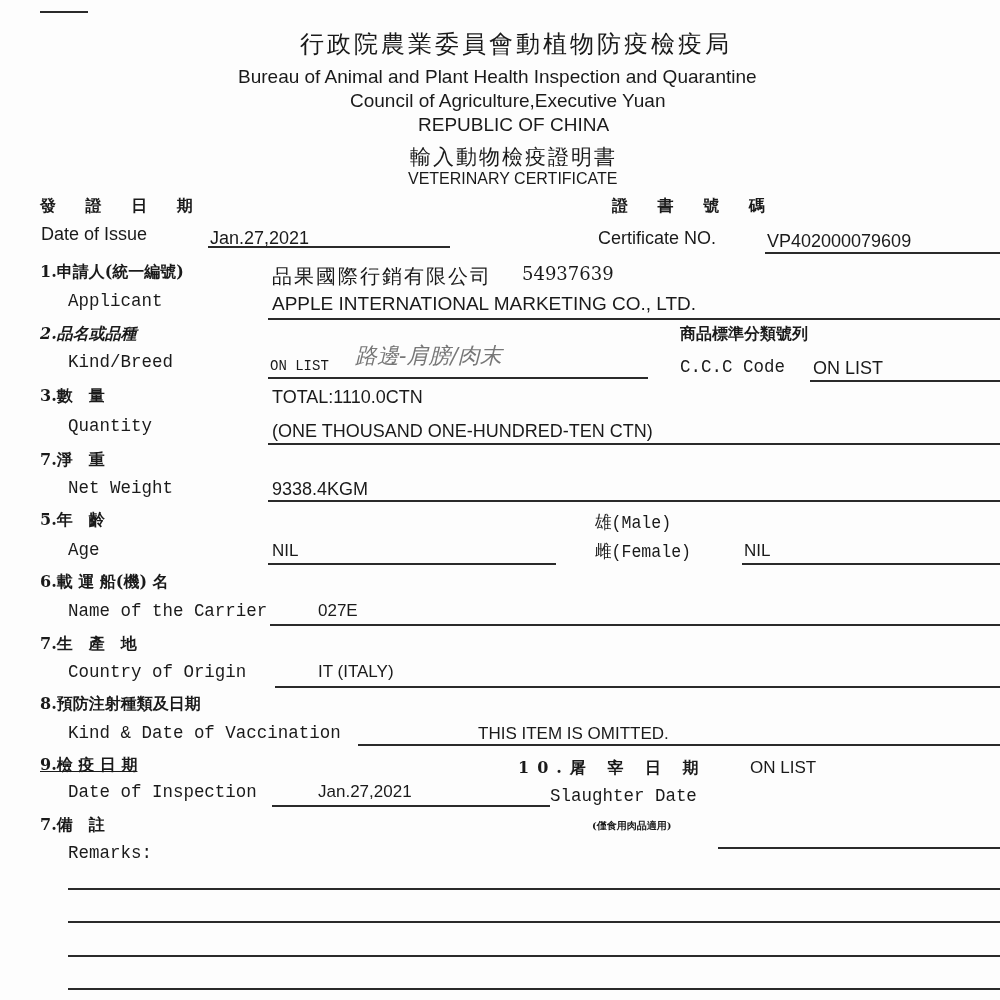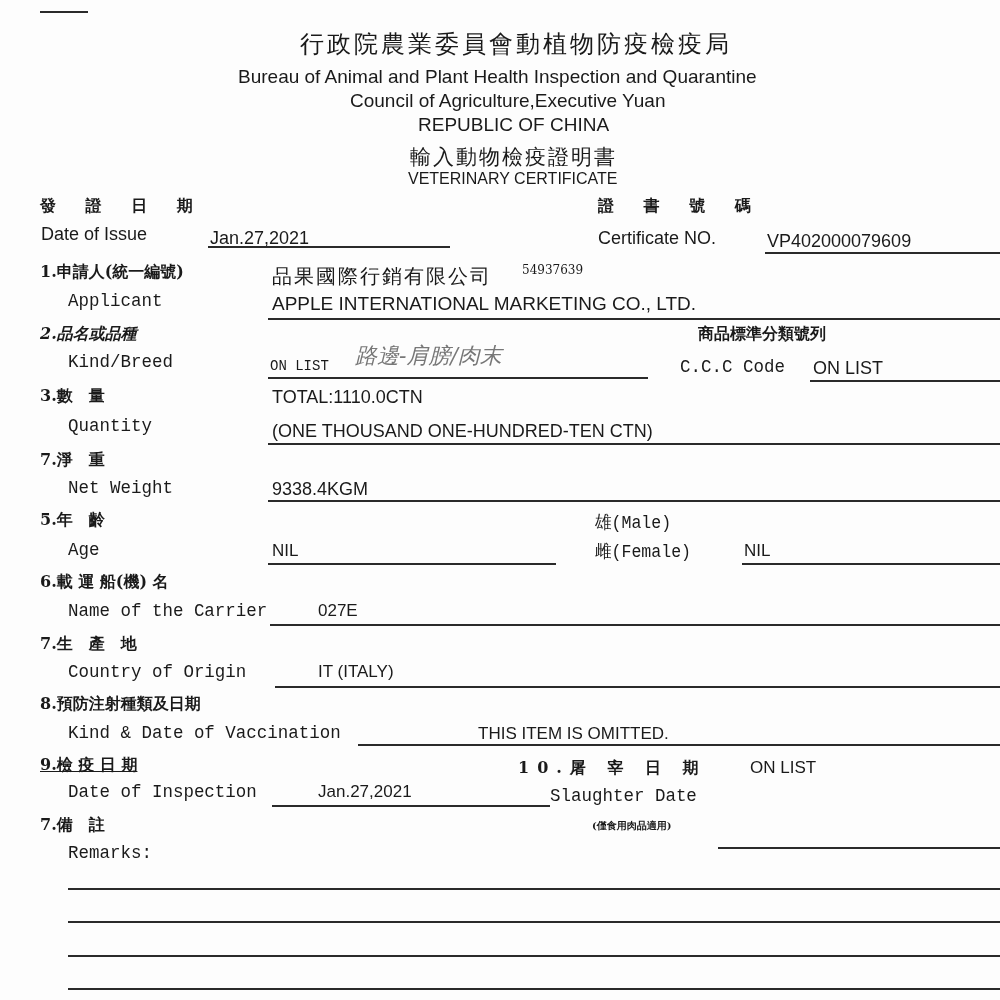--- a/index.html
+++ b/index.html
@@ -25,38 +25,38 @@
 <div class="abs sans" style="left:350px;top:90px;font-size:19px;">Council of Agriculture,Executive Yuan</div>
 <div class="abs sans" style="left:418px;top:114px;font-size:19px;">REPUBLIC OF CHINA</div>
 <div class="abs cjk" style="left:410px;top:143px;font-size:21px;font-weight:normal;">輸入動物檢疫證明書</div>
 <div class="abs sans" style="left:408px;top:170px;font-size:16px;">VETERINARY CERTIFICATE</div>
 
 <div class="abs lbl-cn" style="left:40px;top:196px;letter-spacing:12px;">發 證 日 期</div>
 <div class="abs sans" style="left:41px;top:224px;font-size:18px;">Date of Issue</div>
 <div class="abs val" style="left:210px;top:228px;">Jan.27,2021</div>
 <div class="line" style="left:208px;top:246px;width:242px;"></div>
 
-<div class="abs lbl-cn" style="left:598px;top:196px;letter-spacing:12px;">證 書 號 碼</div>
+<div class="abs lbl-cn" style="left:612px;top:196px;letter-spacing:12px;">證 書 號 碼</div>
 <div class="abs sans" style="left:598px;top:228px;font-size:18px;">Certificate NO.</div>
 <div class="abs val" style="left:767px;top:231px;">VP402000079609</div>
 <div class="line" style="left:765px;top:252px;width:235px;"></div>
 
 <div class="abs lbl-cn" style="left:40px;top:262px;">1.申請人(統一編號)</div>
 <div class="abs lbl-en" style="left:68px;top:290px;">Applicant</div>
 <div class="abs cjk" style="left:272px;top:263px;font-size:20px;font-weight:normal;">品果國際行銷有限公司</div>
-<div class="abs serif" style="left:522px;top:263px;font-size:12px;">54937639</div>
+<div class="abs serif" style="left:522px;top:263px;font-size:18px;">54937639</div>
 <div class="abs val" style="left:272px;top:293px;font-size:19px;">APPLE INTERNATIONAL MARKETING CO., LTD.</div>
 <div class="line" style="left:268px;top:318px;width:732px;"></div>
 
 <div class="abs lbl-cn" style="left:40px;top:324px;font-style:italic;">2.品名或品種</div>
 <div class="abs lbl-en" style="left:68px;top:351px;">Kind/Breed</div>
 <div class="abs mono" style="left:270px;top:358px;font-size:14px;">ON LIST</div>
 <div class="abs hw" style="left:355px;top:341px;">路邊-肩膀/肉末</div>
 <div class="line" style="left:268px;top:377px;width:380px;"></div>
-<div class="abs lbl-cn" style="left:680px;top:324px;margin-left:18px;">商品標準分類號列</div>
+<div class="abs lbl-cn" style="left:680px;top:324px;">商品標準分類號列</div>
 <div class="abs lbl-en" style="left:680px;top:356px;">C.C.C Code</div>
 <div class="abs val" style="left:813px;top:358px;">ON LIST</div>
 <div class="line" style="left:810px;top:380px;width:190px;"></div>
 
 <div class="abs lbl-cn" style="left:40px;top:386px;">3.數　量</div>
 <div class="abs lbl-en" style="left:68px;top:415px;">Quantity</div>
 <div class="abs val" style="left:272px;top:387px;">TOTAL:1110.0CTN</div>
 <div class="abs val" style="left:272px;top:421px;">(ONE THOUSAND ONE-HUNDRED-TEN CTN)</div>
 <div class="line" style="left:268px;top:443px;width:732px;"></div>
 

